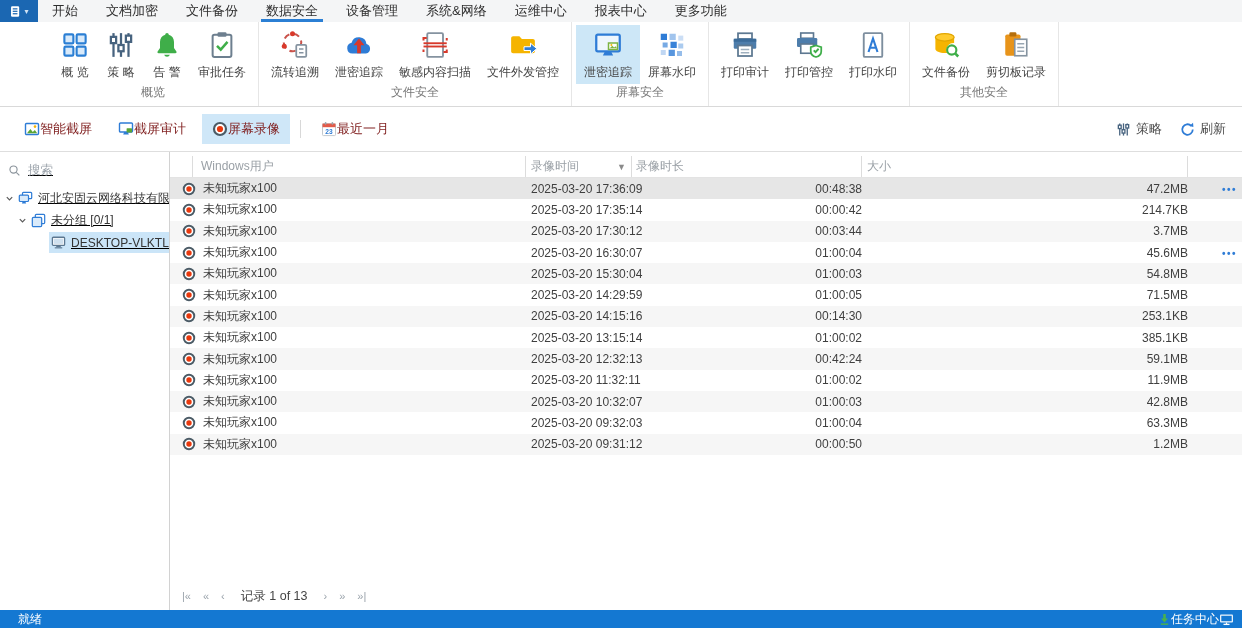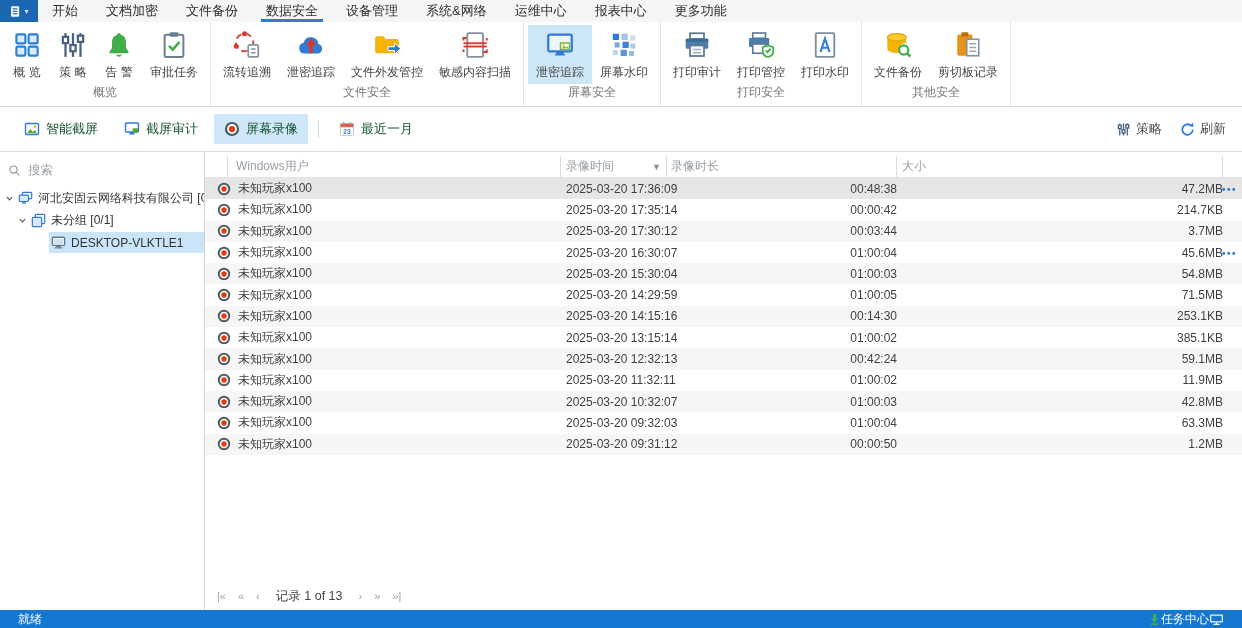--- a/index.html
+++ b/index.html
@@ -11,43 +11,43 @@
   
   .menubar { height:22px; background:#f4f5f6; display:flex; align-items:stretch; flex:0 0 auto; }
   .app-btn { width:38px; background:#1b67b2; color:#fff; display:flex; align-items:center;
              justify-content:center; gap:2px; }
   .app-btn .caret { font-size:8px; color:#cfe2f4; }
   .mtabs { display:flex; align-items:stretch; }
   .mtab { padding:0 14px; font-size:13px; color:#2e2e2e; display:flex; align-items:center; position:relative; }
   .mtab.active::after { content:""; position:absolute; left:9px; right:9px; bottom:0; height:3px; background:#2b7fd4; }
 
   
-  .ribbon { height:85px; background:#fff; border-bottom:1px solid #d9d9d9; display:flex; flex:0 0 auto; }
+  .ribbon { height:85px; background:#fff; border-bottom:1px solid #d9d9d9; display:flex; flex:0 0 auto;padding-left:48px; }
   .rgroup { display:flex; flex-direction:column; border-right:1px solid #e6e6e6; }
   .rgroup-btns { display:flex; align-items:stretch; padding:3px 4px 0; flex:1; }
   .rbtn { display:flex; flex-direction:column; align-items:center; gap:4px; padding:4px 8px 3px;
           font-size:12px; color:#444; white-space:nowrap; }
   .rbtn.selected { background:#cde7f7; }
   .rbtn .ic { margin-top:1px; }
   .rgroup-label { text-align:center; font-size:12px; color:#767676; padding:0 8px 5px; }
 
   
   .subbar { height:45px; background:#fff; border-bottom:1px solid #dedede; display:flex;
             align-items:center; padding:0 16px 0 14px; flex:0 0 auto; }
-  .view-btn { display:flex; align-items:center; gap:6px; font-size:13px; color:#14532d;
+  .view-btn { display:flex; align-items:center; gap:0; font-size:13px; color:#7f1d1d;
               padding:6px 10px; margin-right:6px; }
   .view-btn.selected { background:#cfe7f8; }
   .vsep { width:1px; height:18px; background:#d8d8d8; margin:0 10px 0 4px; }
   .subbar-right { margin-left:auto; display:flex; align-items:center; gap:18px; }
   .tool-btn { display:flex; align-items:center; gap:5px; font-size:13px; color:#4a4a4a; }
 
   
   .main { flex:1; display:flex; min-height:0; }
-  .sidebar { width:205px; border-right:1px solid #d2d2d2; background:#fff; display:flex;
-             flex-direction:column; padding-top:4px; }
+  .sidebar { width:170px; border-right:1px solid #d2d2d2; background:#fff; display:flex;
+             flex-direction:column; padding-top:4px;text-decoration:underline; }
   .search { height:24px; display:flex; align-items:center; gap:7px; padding:0 8px; margin:2px 0 6px; }
   .search-text { font-size:12.5px; color:#9aa2aa; }
   .tree-row { height:21px; display:flex; align-items:center; font-size:12px; color:#333;
               white-space:nowrap; overflow:hidden; margin-bottom:1px; }
   .caret-box { width:13px; display:flex; justify-content:center; flex:0 0 auto; }
   .tree-inner { display:flex; align-items:center; gap:5px; flex:1; height:100%; padding-left:2px; }
   .tree-inner.selected { background:#cbe5f8; }
 
   .content { flex:1; display:flex; flex-direction:column; background:#fff; min-width:0; }
   .thead { height:22px; margin-top:4px; display:flex; align-items:stretch; border-bottom:1px solid #e3e3e3;
@@ -73,21 +73,21 @@
   .dots { position:absolute; right:5px; top:50%; transform:translateY(-50%); color:#2e7cd6;
           font-size:10px; letter-spacing:1.5px; font-weight:bold; }
 
   .pager { margin-top:auto; height:24px; display:flex; align-items:center; padding-left:8px;
            font-size:12.5px; color:#555; gap:4px; margin-bottom:2px; }
   .pg { font-size:11px; color:#9aa3ab; padding:0 4px; }
   .pager-label { margin:0 8px; color:#444; }
 
   
   .statusbar { height:18px; background:#1478d2; color:#fff; display:flex; align-items:center;
-               font-size:12px; padding:0 18px 0 18px; flex:0 0 auto; }
+               font-size:12px; padding:0 8px 0 18px; flex:0 0 auto; }
   .status-right { margin-left:auto; display:flex; align-items:center; }
 
   .ic { display:inline-flex; flex:0 0 auto; }
   .ic svg { width:100%; height:100%; display:block; }
 </style>
 </head>
 <body>
 
 <div class="app">
 
@@ -189,36 +189,36 @@
               <svg viewBox="0 0 24 24">
                 <path fill="#2e7cd6" d="M6.7 18.8a4.4 4.4 0 01-.6-8.7 6.1 6.1 0 0111.9 1.1 3.9 3.9 0 01-.4 7.6z"></path>
                 <path fill="#d8392b" d="M12 6.8l4.4 5.4h-2.9v6.3h-3v-6.3H7.6z"></path>
               </svg>
             </span>
             <span>泄密追踪</span>
           </div>
           <div class="rbtn">
             <span class="ic" style="width:30px;height:30px">
               <svg viewBox="0 0 24 24">
-                <path fill="#f5b400" d="M2.5 6.6c0-.9.7-1.6 1.6-1.6h5l2 2.1h8.8c.9 0 1.6.7 1.6 1.6v8.2c0 .9-.7 1.6-1.6 1.6H4.1c-.9 0-1.6-.7-1.6-1.6z"></path>
-                <path fill="#2e7cd6" stroke="#fff" stroke-width=".8" d="M12.8 13.4h5.2v-2.9l5 4.4-5 4.4v-2.9h-5.2z"></path>
-              </svg>
-            </span>
-            <span>文件外发管控</span>
-          </div>
-          <div class="rbtn">
-            <span class="ic" style="width:30px;height:30px">
-              <svg viewBox="0 0 24 24">
                 <rect x="5.8" y="2.5" width="12.6" height="19" rx="1" fill="#fff" stroke="#8593a0" stroke-width="1.5"></rect>
                 <path fill="none" stroke="#d8392b" stroke-width="1.6" d="M2.8 8.3v-2h2.6M21.4 6.3v2M21.4 15.6v2h-2.6M2.8 17.6v-2"></path>
                 <line x1="2.8" y1="10.6" x2="21.4" y2="10.6" stroke="#d8392b" stroke-width="1.5"></line>
                 <line x1="2.8" y1="13.2" x2="21.4" y2="13.2" stroke="#d8392b" stroke-width="1.5"></line>
               </svg>
             </span>
             <span>敏感内容扫描</span>
+          </div>
+          <div class="rbtn">
+            <span class="ic" style="width:30px;height:30px">
+              <svg viewBox="0 0 24 24">
+                <path fill="#f5b400" d="M2.5 6.6c0-.9.7-1.6 1.6-1.6h5l2 2.1h8.8c.9 0 1.6.7 1.6 1.6v8.2c0 .9-.7 1.6-1.6 1.6H4.1c-.9 0-1.6-.7-1.6-1.6z"></path>
+                <path fill="#2e7cd6" stroke="#fff" stroke-width=".8" d="M12.8 13.4h5.2v-2.9l5 4.4-5 4.4v-2.9h-5.2z"></path>
+              </svg>
+            </span>
+            <span>文件外发管控</span>
           </div>
         </div>
         <div class="rgroup-label">文件安全</div>
       </div>
       <div class="rgroup">
         <div class="rgroup-btns">
           <div class="rbtn selected">
             <span class="ic" style="width:30px;height:30px">
               <svg viewBox="0 0 24 24">
                 <rect x="2.6" y="3.6" width="18.8" height="13.4" rx="1.2" fill="#eef6fd" stroke="#2e7cd6" stroke-width="1.8"></rect>
@@ -279,21 +279,20 @@
           <div class="rbtn">
             <span class="ic" style="width:30px;height:30px">
               <svg viewBox="0 0 24 24">
                 <rect x="4.6" y="2.5" width="14.8" height="19" rx="1" fill="#fff" stroke="#7d8e9e" stroke-width="1.5"></rect>
                 <path d="M8.4 17.6L12 6.8l3.6 10.8M9.6 14.2h4.8" fill="none" stroke="#2e7cd6" stroke-width="1.7"></path>
               </svg>
             </span>
             <span>打印水印</span>
           </div>
         </div>
-        <div class="rgroup-label">打印安全</div>
       </div>
       <div class="rgroup">
         <div class="rgroup-btns">
           <div class="rbtn">
             <span class="ic" style="width:30px;height:30px">
               <svg viewBox="0 0 24 24">
                 <path fill="#f5b400" d="M3.5 5.8v9.4c0 1.8 3.4 3.2 7.5 3.2.7 0 1.3 0 1.9-.1a5.6 5.6 0 015.6-7.9V5.8z"></path>
                 <ellipse cx="11" cy="5.8" rx="7.5" ry="3" fill="#ffcb2e" stroke="#e2a600" stroke-width="1"></ellipse>
                 <circle cx="16.6" cy="16" r="3.7" fill="#fff" stroke="#3fae49" stroke-width="1.7"></circle>
                 <line x1="19.3" y1="18.7" x2="21.8" y2="21.2" stroke="#3fae49" stroke-width="2.1"></line>

